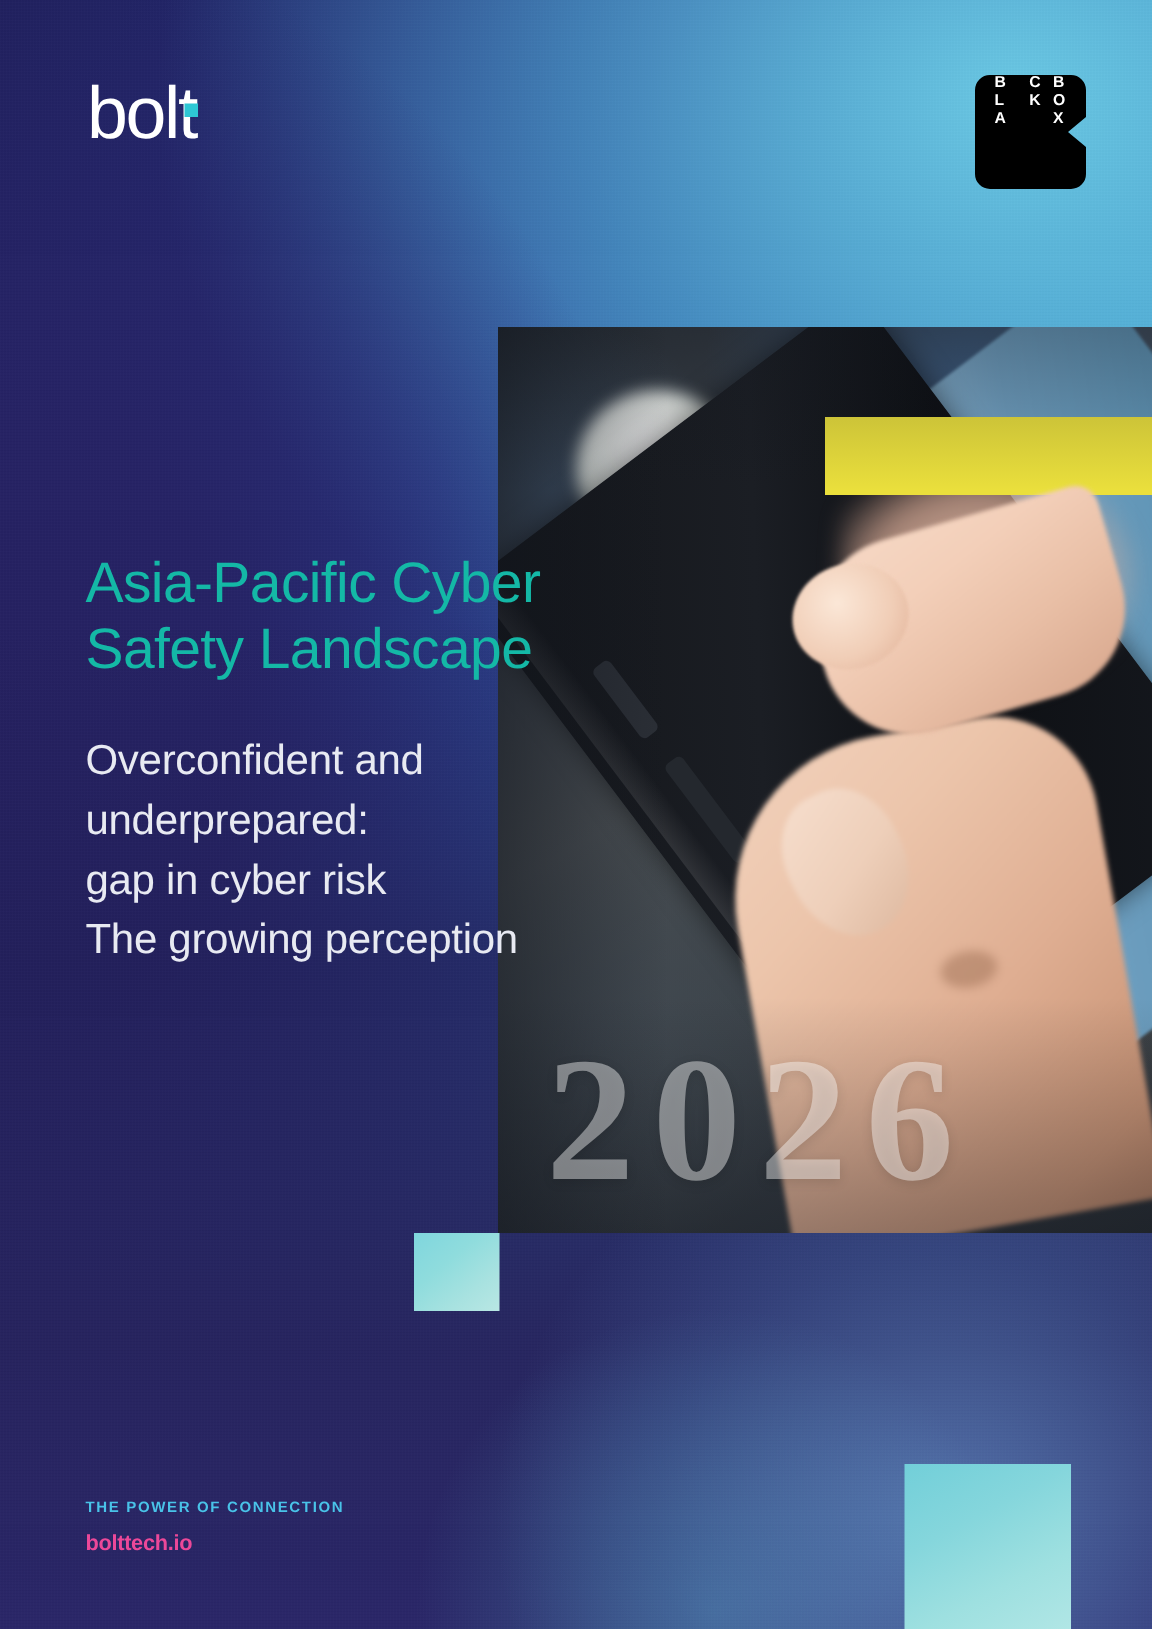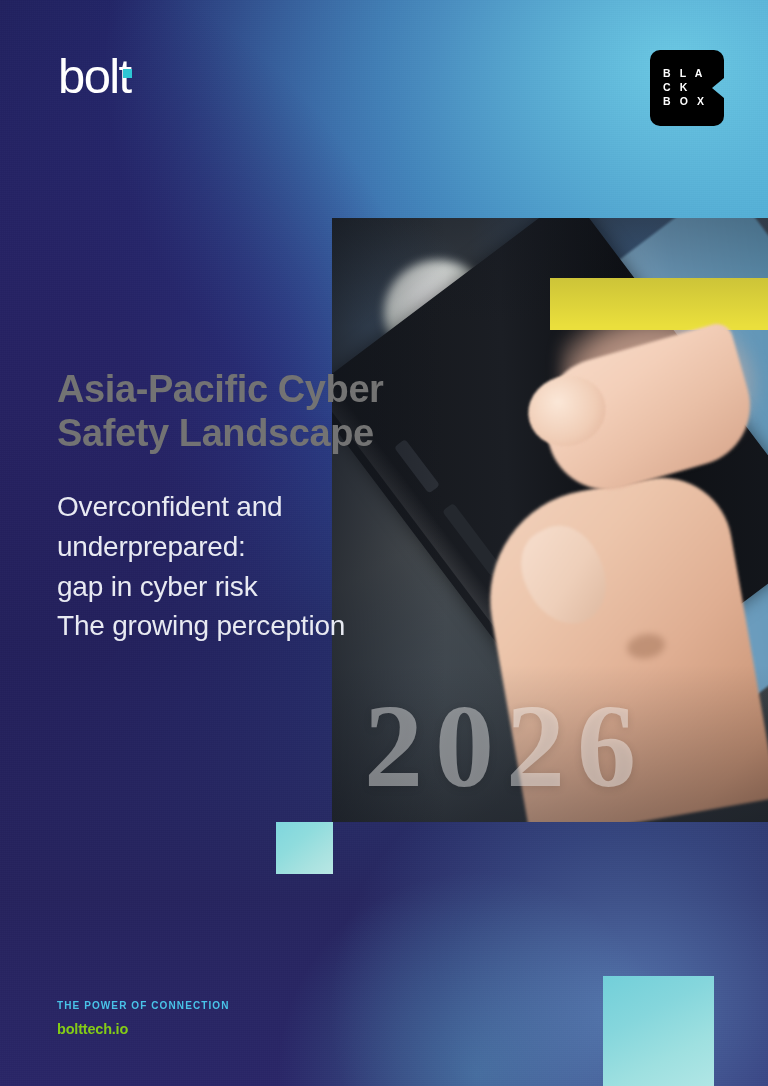--- a/index.html
+++ b/index.html
@@ -93,21 +93,21 @@
   }
 
   .logo-blackbox {
     position:absolute; left:650px; top:50px;
     width:74px; height:76px;
     z-index:30;
   }
   .logo-blackbox svg { display:block; width:74px; height:76px; }
   .bb-letters {
     position:absolute; inset:0;
-    display:flex; flex-direction:column;
+    display:flex; flex-direction:row;
     justify-content:center;
     padding-left:13px;
     gap:2px;
   }
   .bb-row {
     color:#ffffff;
     font-size:10.5px;
     font-weight:bold;
     letter-spacing:3.1px;
     line-height:1.12;
@@ -293,23 +293,23 @@
   }
 
   
   .headline {
     position:absolute;
     left:57px; top:367px;
     z-index:20;
     width:380px;
   }
   .title {
-    color:#737373;
+    color:#14b8a6;
     font-size:38px;
-    font-weight:bold;
+    font-weight:normal;
     line-height:1.16;
     letter-spacing:-.4px;
   }
   .subtitle {
     margin-top:32px;
     color:#e8eaf2;
     font-size:28px;
     font-weight:300;
     line-height:1.42;
     letter-spacing:-.2px;
@@ -339,21 +339,21 @@
   }
   .footer-tag {
     color:#49c3e8;
     font-size:10px;
     font-weight:bold;
     letter-spacing:1.1px;
     line-height:1.2;
   }
   .footer-url {
     margin-top:9px;
-    color:#84cc16;
+    color:#ec4899;
     font-size:14.5px;
     font-weight:bold;
     letter-spacing:-.2px;
     line-height:1.2;
   }
 </style>
 </head>
 <body>
 
 <div class="cover">

